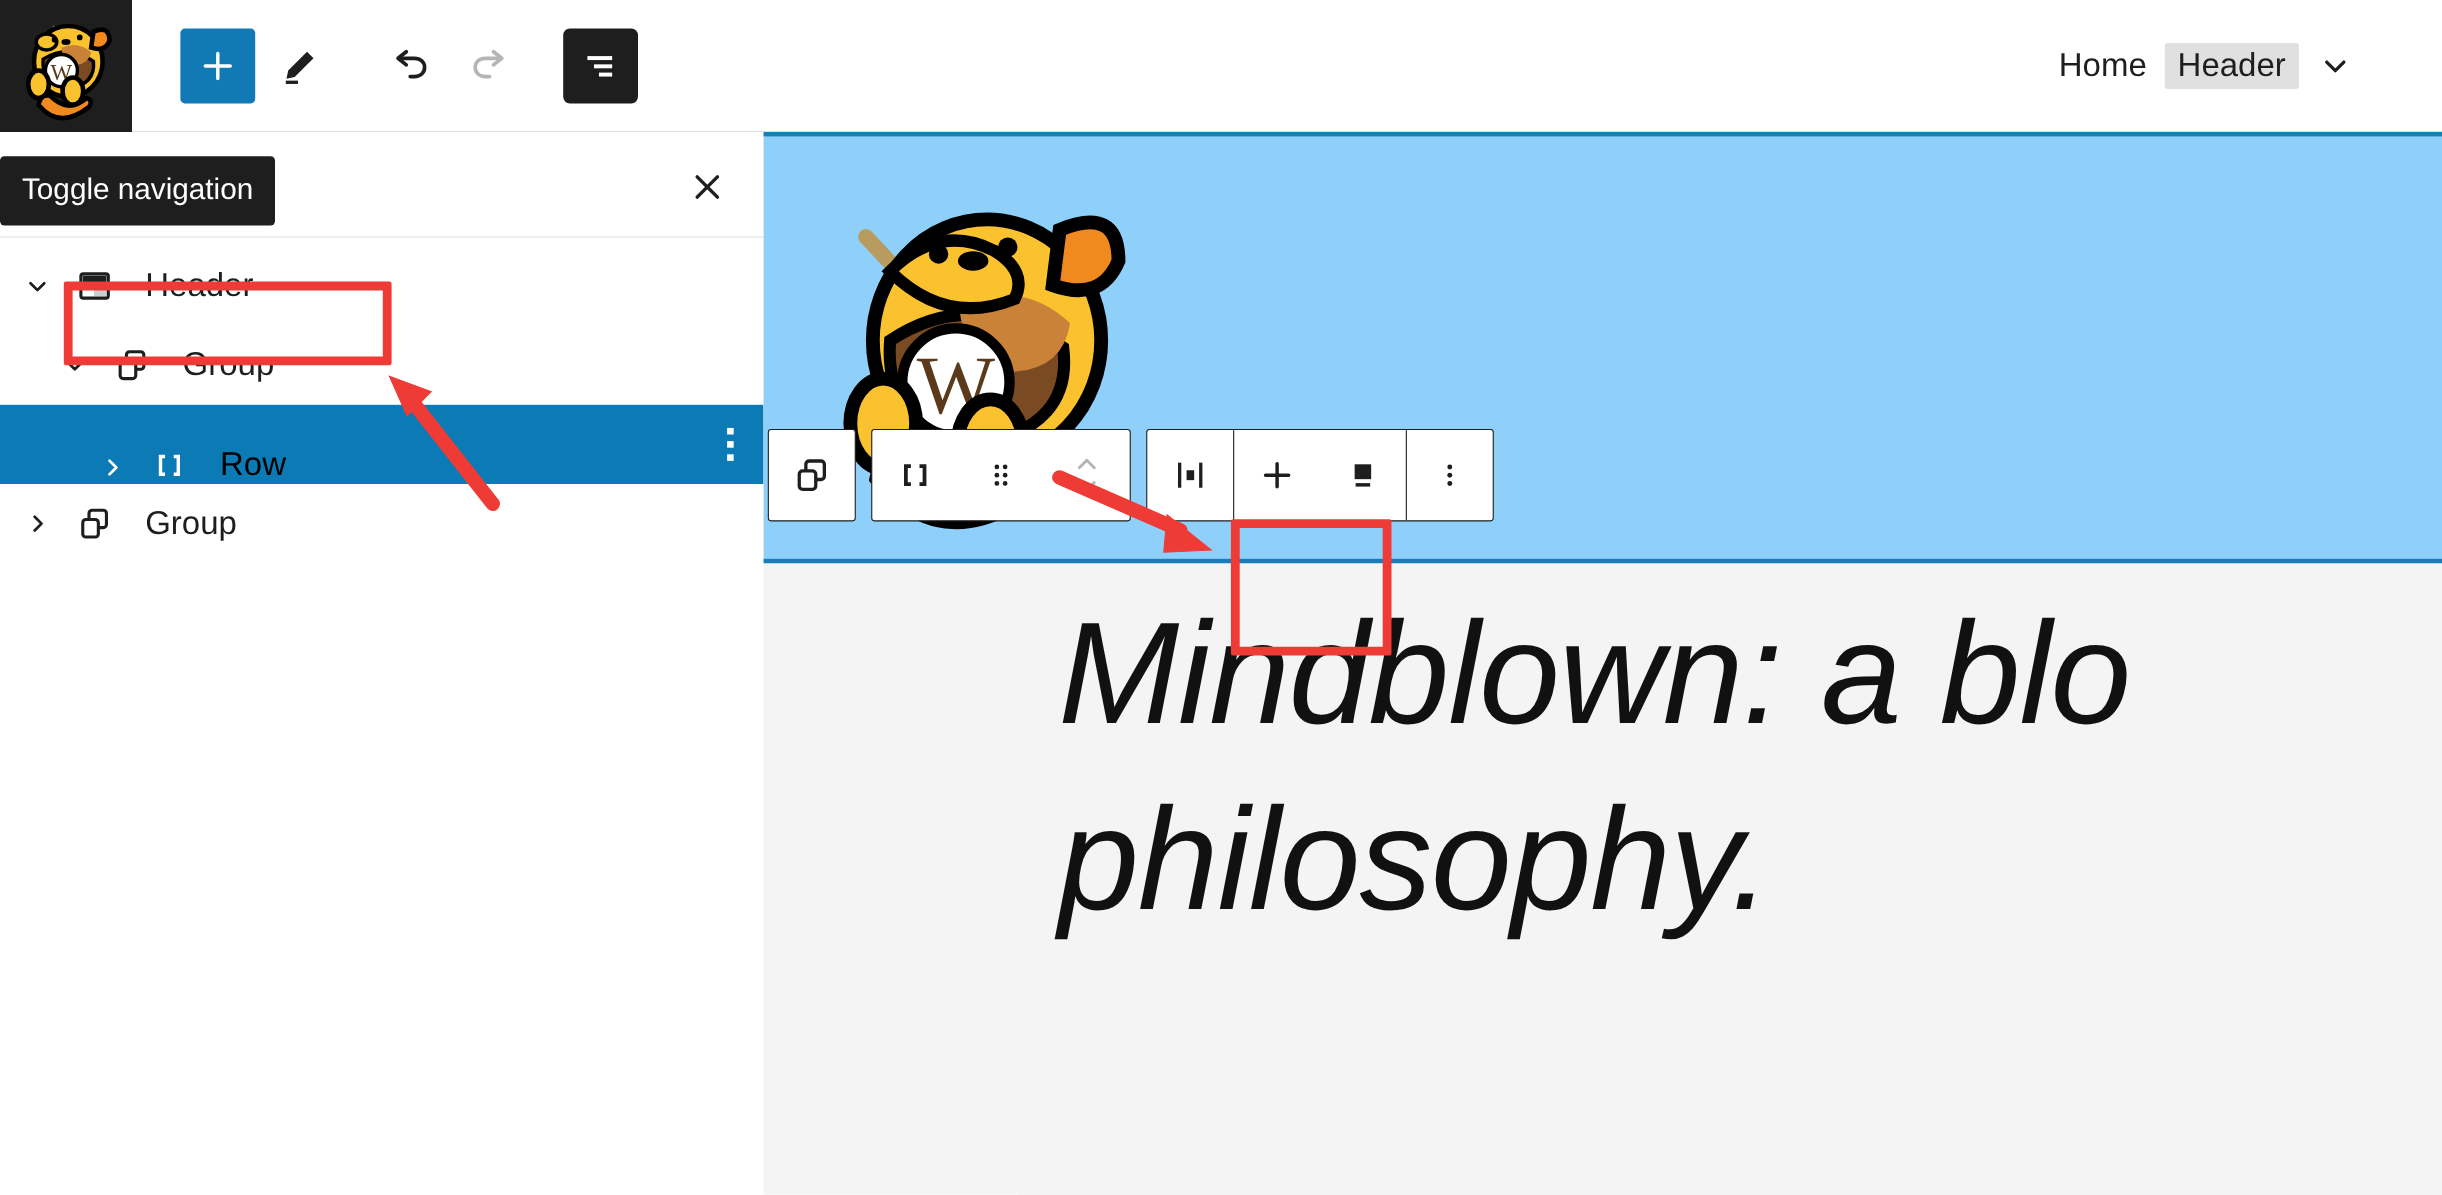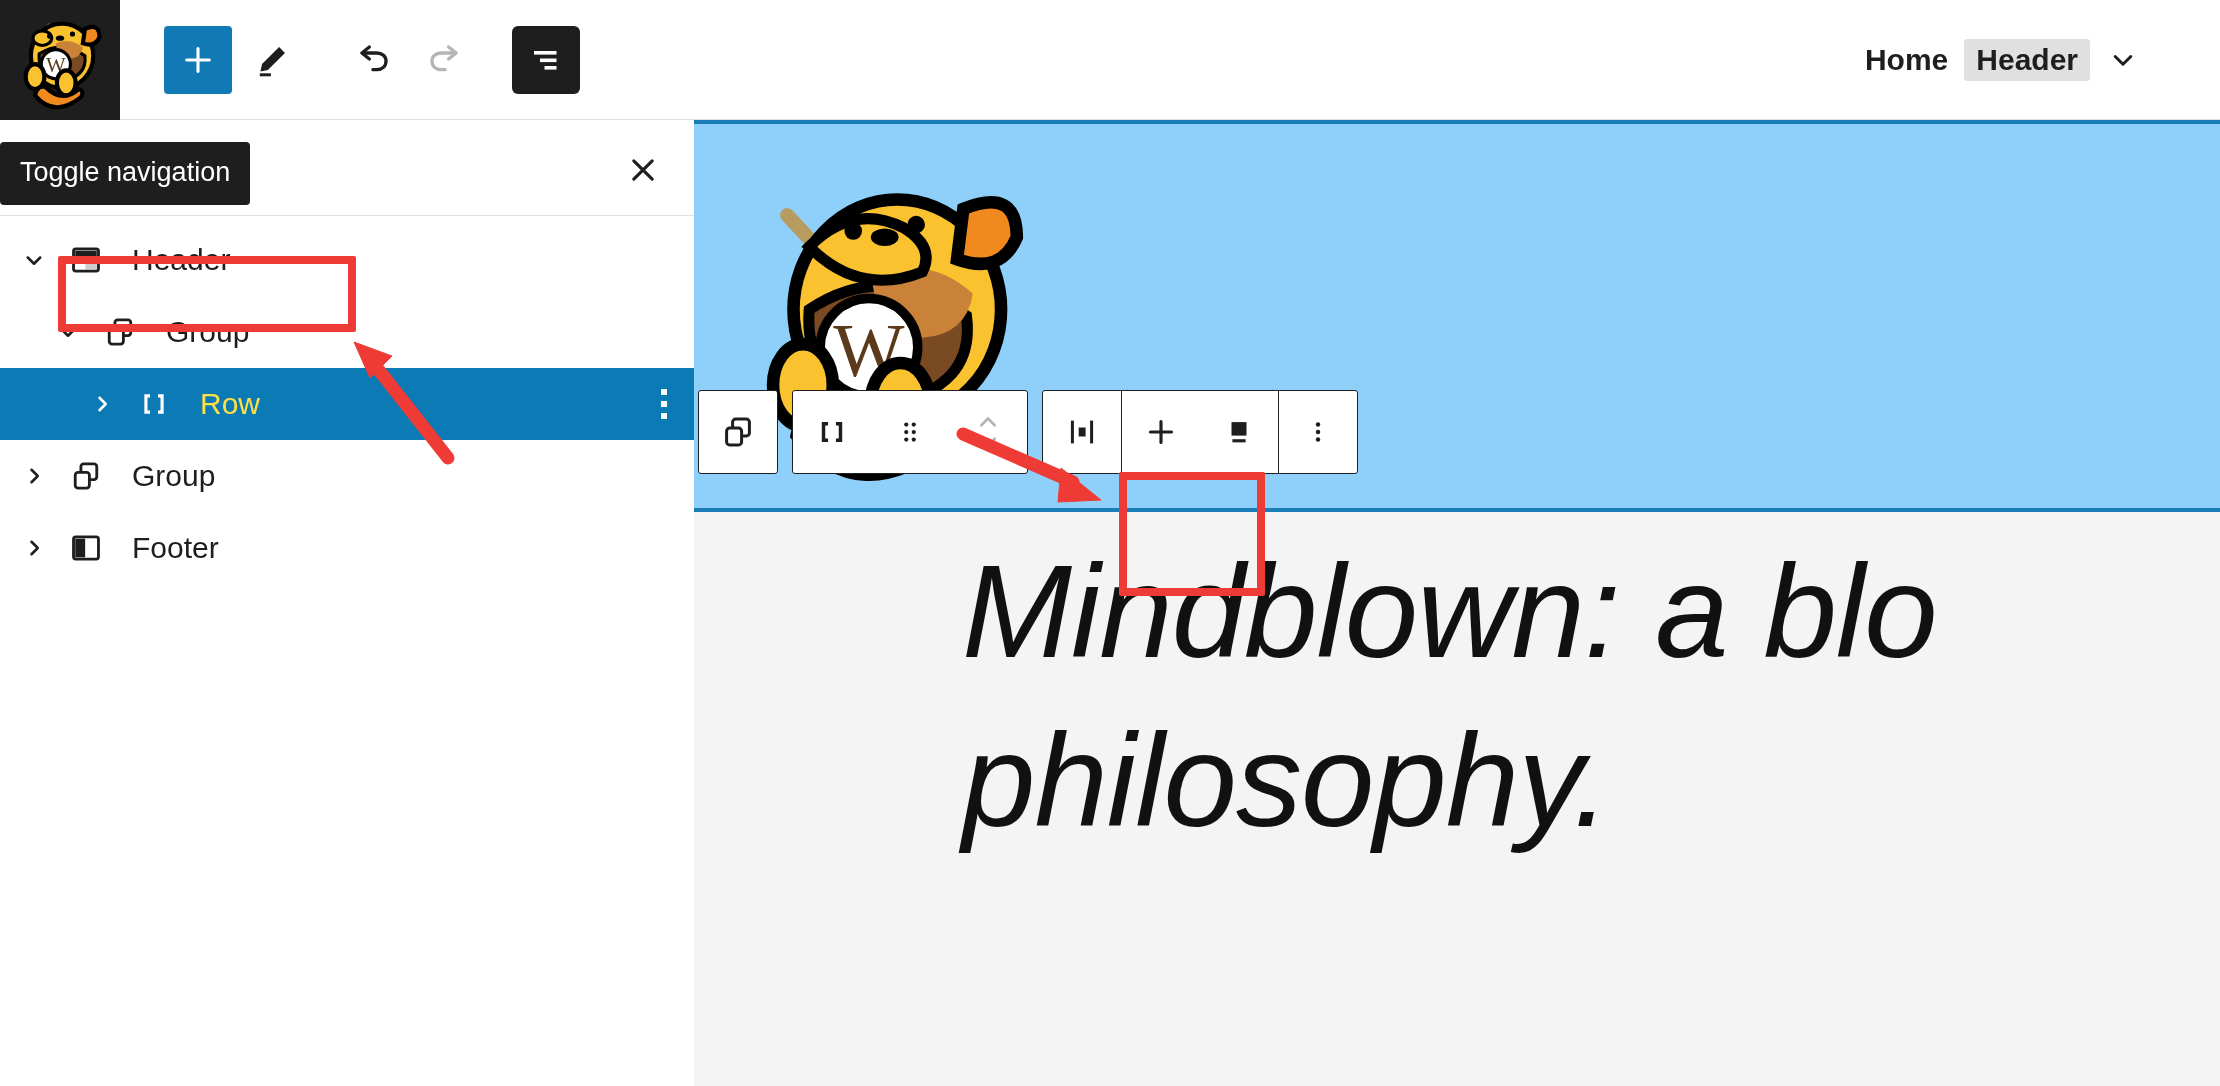--- a/index.html
+++ b/index.html
@@ -34,21 +34,21 @@
     border: none; background: transparent; border-radius: 4px;
     cursor: pointer;
   }
   .tb-btn.primary { background: #1179b4; border-radius: 4px; }
   .tb-btn.dark { background: #1e1e1e; border-radius: 6px; }
   .tb-btn.gap-left { margin-left: 26px; }
 
   .breadcrumbs {
     margin-left: auto; margin-right: 80px;
     display: flex; align-items: center; gap: 16px;
-    font-size: 30px; color: #1e1e1e; font-weight: bold;
+    font-size: 30px; color: #1e1e1e;
   }
   .crumb-home { color: #1e1e1e; }
   .crumb-current {
     background: #e0e0e0; padding: 4px 12px; border-radius: 3px; color: #1e1e1e;
   }
   .crumb-chevron { display:flex; align-items:center; }
 
   
   .listview {
     position: absolute; top: 120px; left: 0;
@@ -77,21 +77,21 @@
     z-index: 40;
   }
 
   .lv-tree { padding-top: 8px; position: relative; }
 
   .lv-row {
     height: 72px; display: flex; align-items: center;
     position: relative; cursor: pointer;
     color: #1e1e1e;
   }
-  .lv-row.selected { background: #0b7ab5; color: #fde047; }
+  .lv-row.selected { background: #0b7ab5; color: #000000; align-items: flex-end; }
   .lv-row .twisty {
     width: 56px; display: flex; align-items: center; justify-content: center;
     flex: 0 0 auto;
   }
   .lv-row .bicon {
     width: 48px; display: flex; align-items: center; justify-content: center;
     flex: 0 0 auto;
   }
   .lv-row .blabel { font-size: 30px; padding-left: 22px; white-space: nowrap; }
   .lv-row .row-more {
@@ -308,34 +308,20 @@
       </span>
       <span class="bicon">
         <svg width="34" height="34" viewBox="0 0 24 24">
           <rect x="8.4" y="3.4" width="11.2" height="11.2" rx="2" fill="none" stroke="#1e1e1e" stroke-width="2"></rect>
           <rect x="4.4" y="9.4" width="10" height="11.2" rx="2" fill="#fff" stroke="#1e1e1e" stroke-width="2"></rect>
         </svg>
       </span>
       <span class="blabel">Group</span>
     </div>
 
-    <div class="lv-row ind-0">
-      <span class="twisty">
-        <svg width="30" height="30" viewBox="0 0 24 24">
-          <path d="M10 7l5 5-5 5" fill="none" stroke="#1e1e1e" stroke-width="2" stroke-linecap="round" stroke-linejoin="round"></path>
-        </svg>
-      </span>
-      <span class="bicon">
-        <svg width="34" height="34" viewBox="0 0 24 24">
-          <rect x="3.2" y="4.2" width="17.6" height="15.6" rx="1.6" fill="none" stroke="#1e1e1e" stroke-width="2"></rect>
-          <rect x="4.4" y="5.4" width="7" height="13.2" fill="#1e1e1e"></rect>
-        </svg>
-      </span>
-      <span class="blabel">Footer</span>
-    </div>
 
   </div>
 </div>
 
 <div class="canvas">
 
   <div class="hero">
     <svg class="wapuu" width="318" height="346" viewBox="0 0 100 110">
       <g>
         <path d="M17 22 L45 52" stroke="#b89b5e" stroke-width="4.5" stroke-linecap="round"></path>

